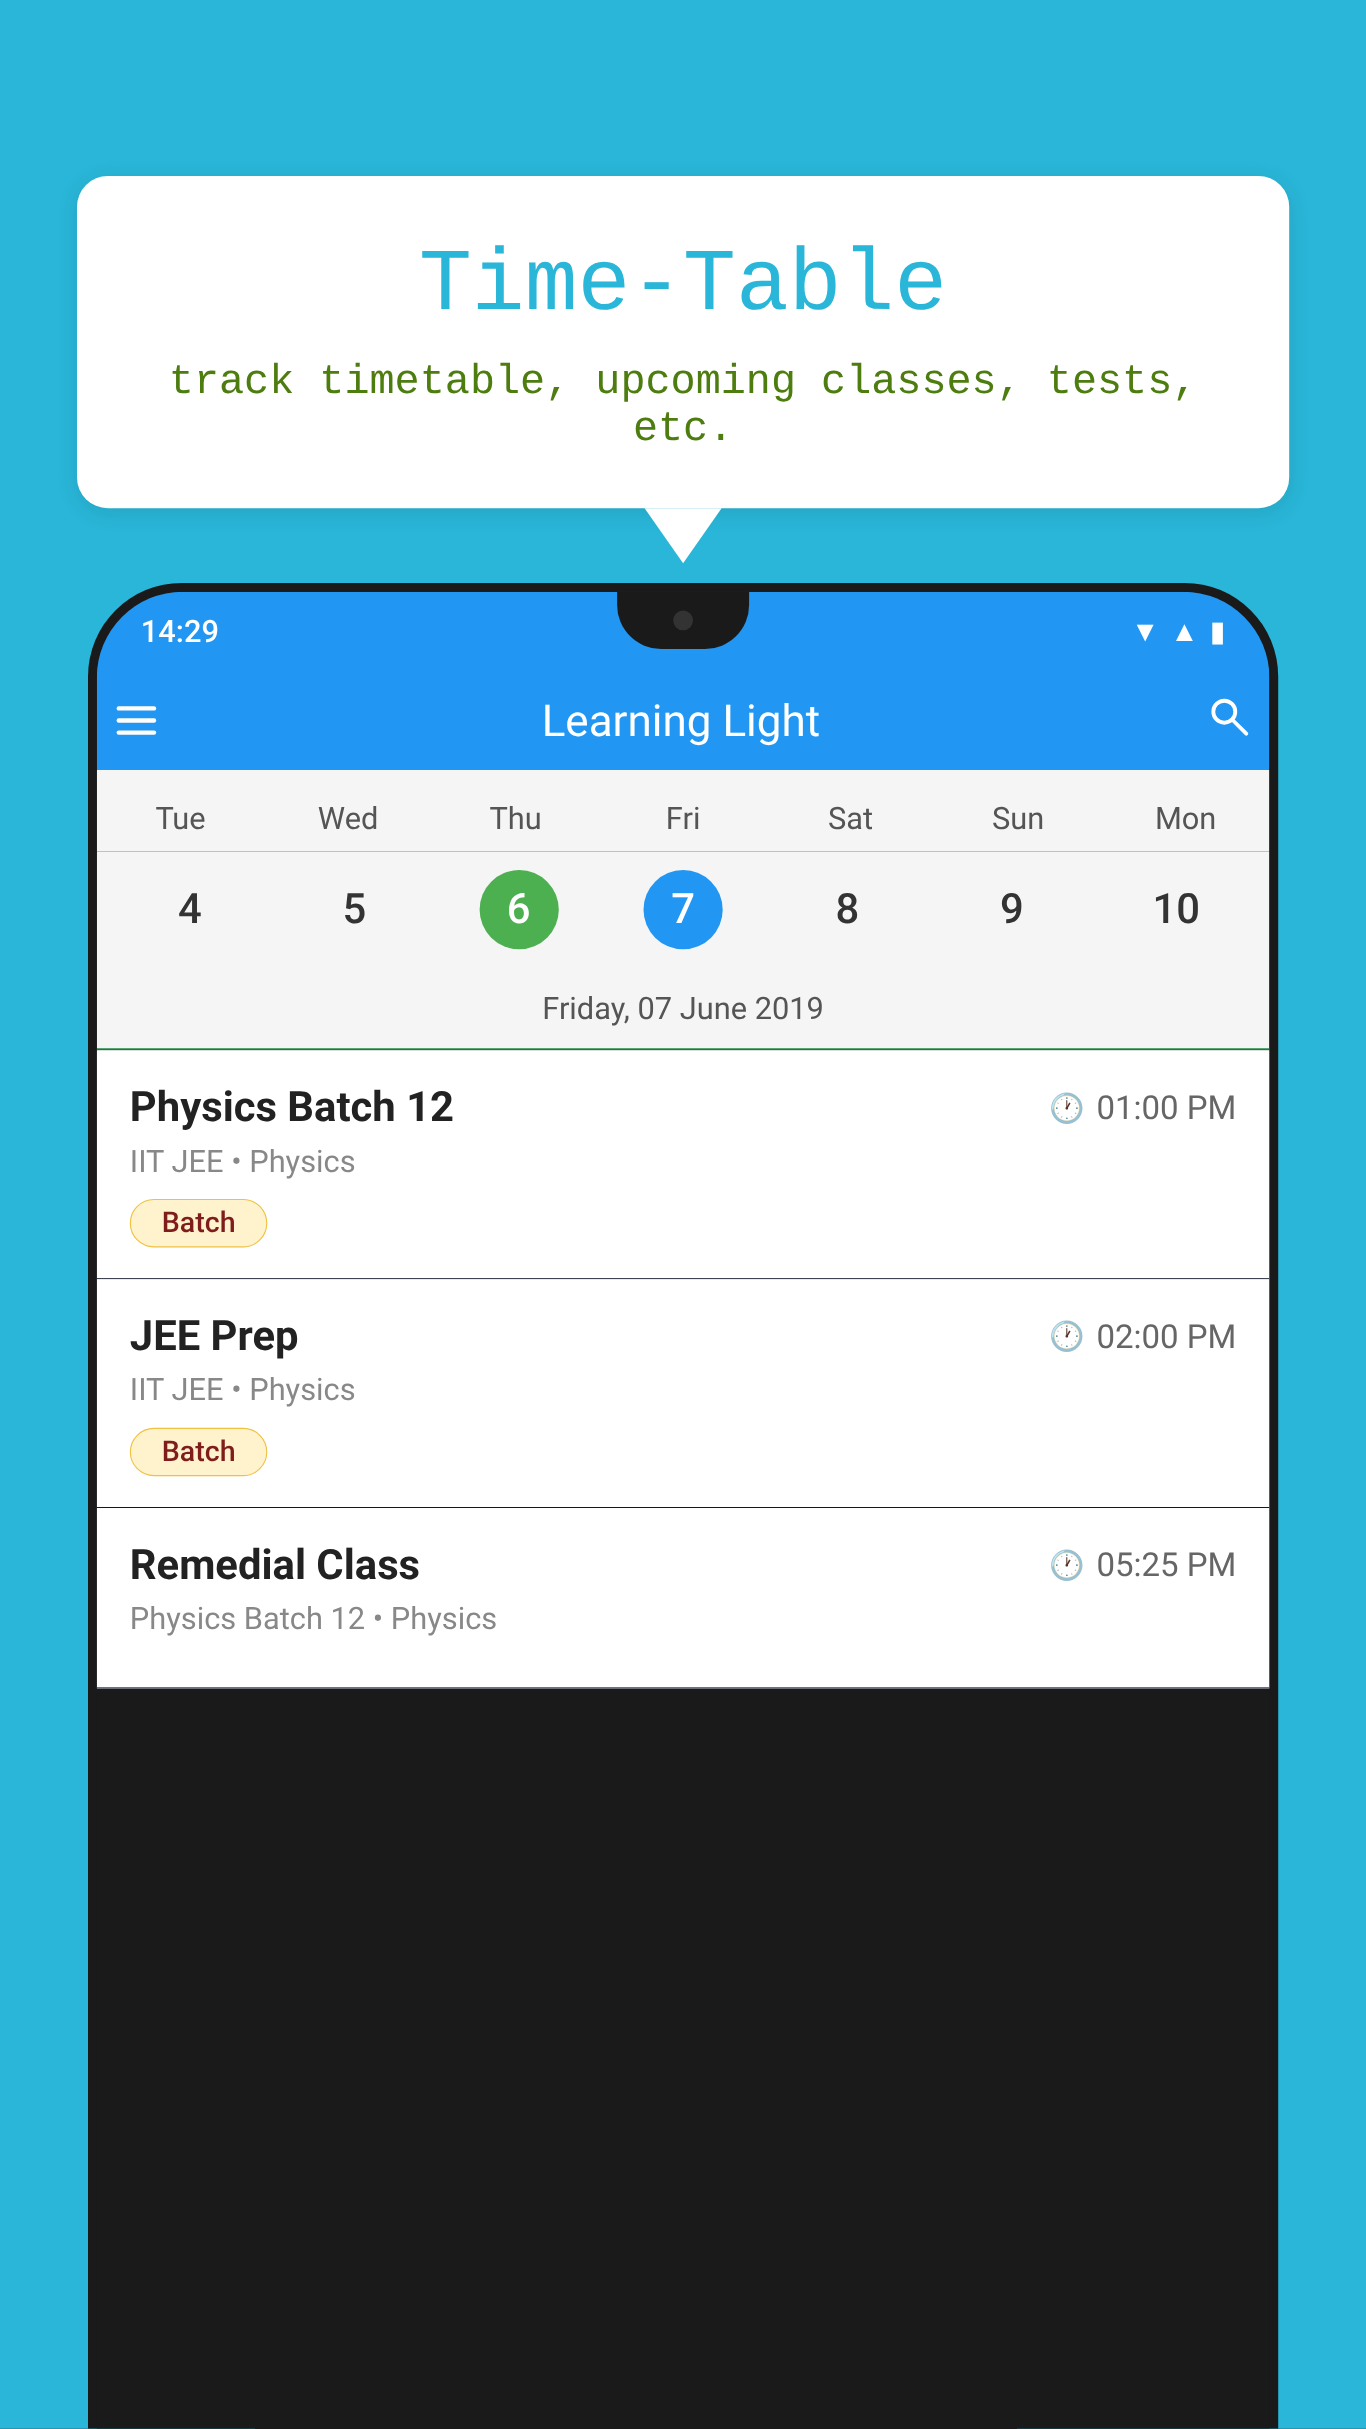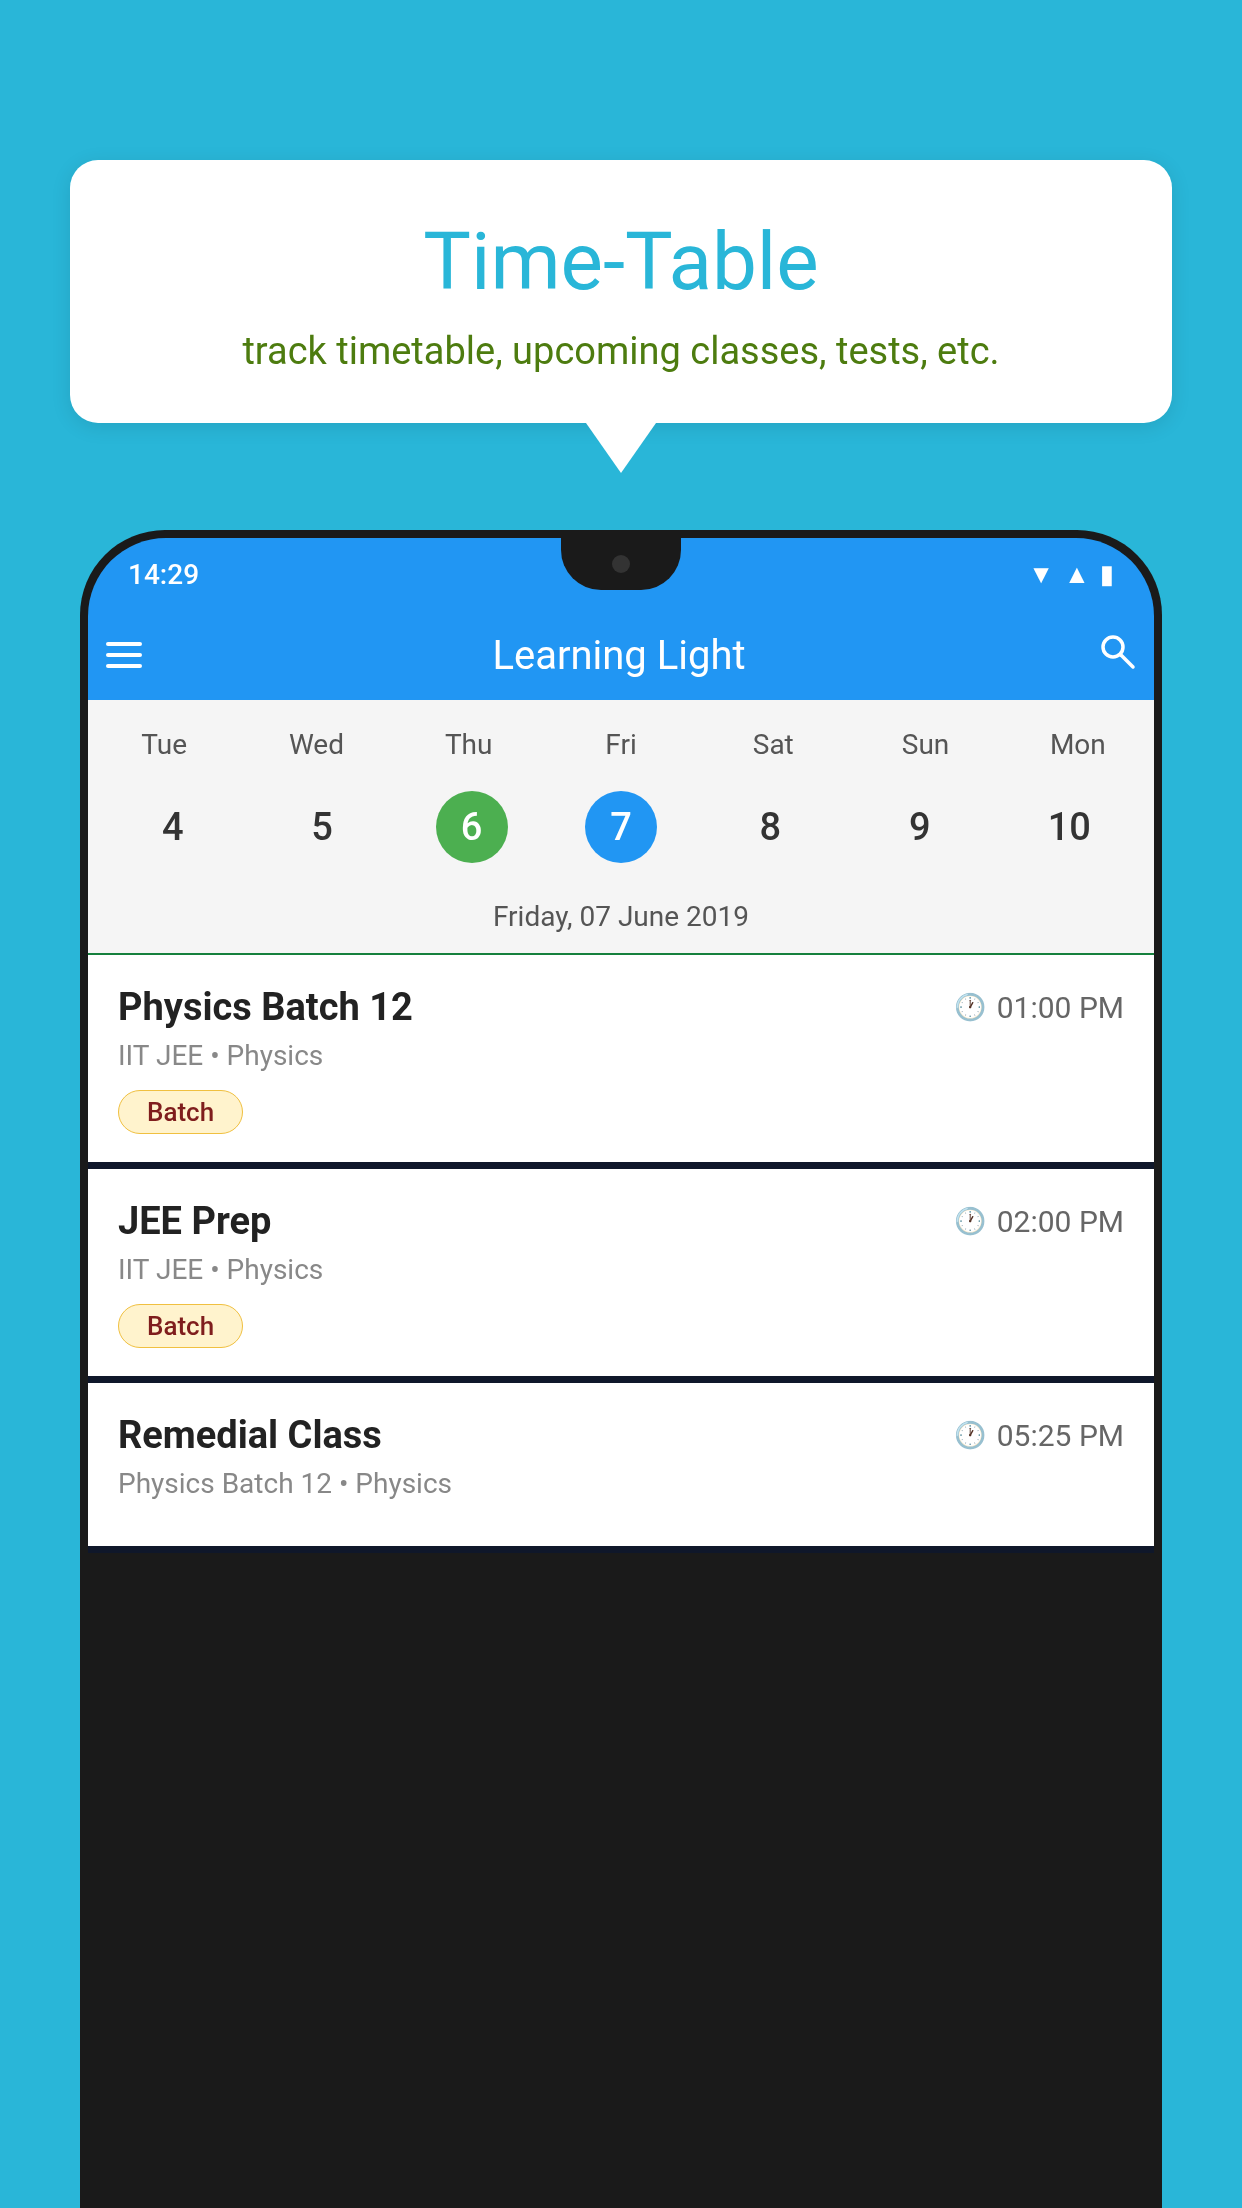--- a/index.html
+++ b/index.html
@@ -16,20 +16,21 @@
 
     
     .speech-bubble-wrapper {
       position: absolute;
       top: 160px;
       left: 70px;
       right: 70px;
       display: flex;
       flex-direction: column;
       align-items: center;
+      font-family: Liberation Mono, monospace;
     }
 
     .speech-bubble {
       background: white;
       border-radius: 28px;
       padding: 55px 60px 50px;
       text-align: center;
       width: 100%;
       box-shadow: 0 4px 20px rgba(0,0,0,0.1);
     }
@@ -225,21 +226,21 @@
       border-bottom: 2px solid #15803d;
     }
 
     
     .schedule-list {
       background: white;
     }
 
     .schedule-item {
       padding: 30px 30px 28px;
-      border-bottom: 7px solid #0f172a;
+      border-bottom: 1px solid #0f172a;
       background: white;
     }
 
     .schedule-item-header {
       display: flex;
       justify-content: space-between;
       align-items: center;
       margin-bottom: 10px;
     }
 

